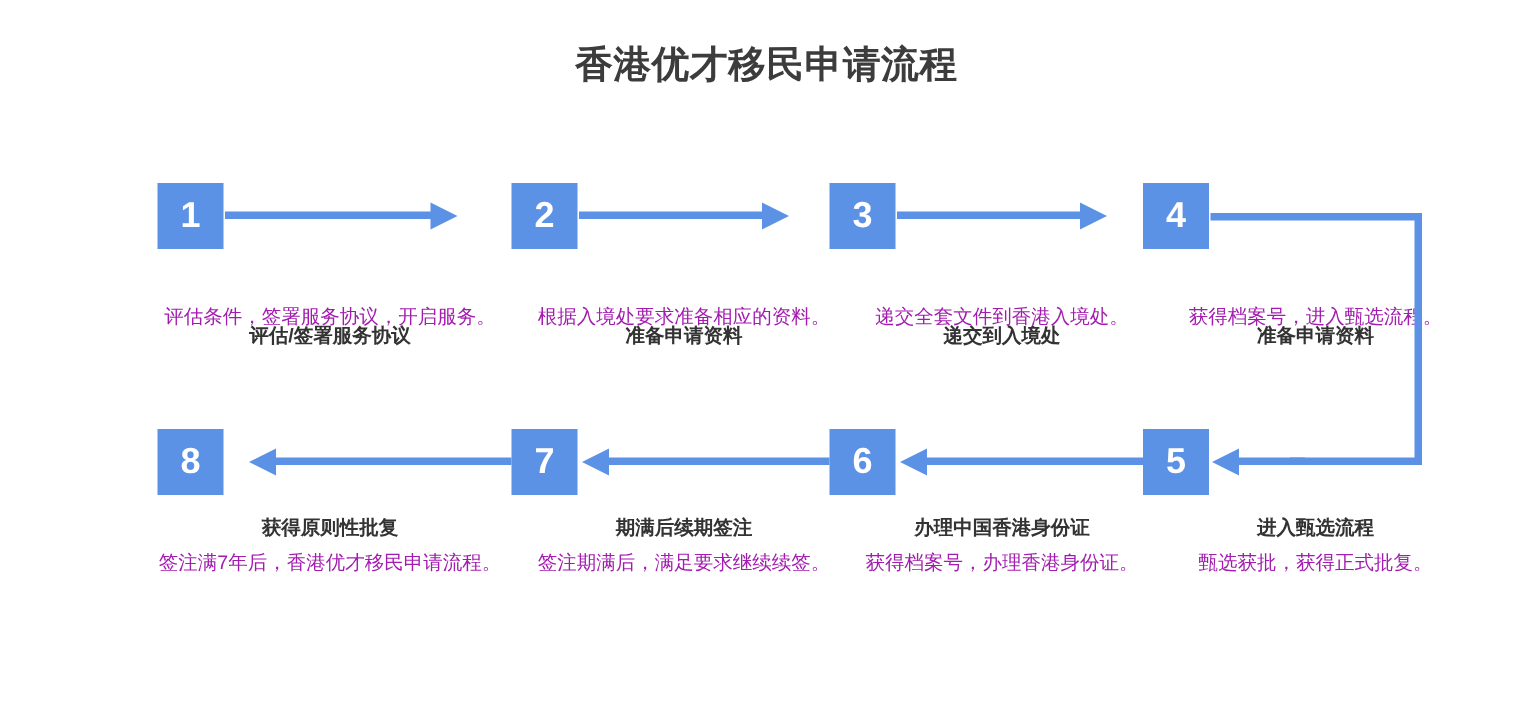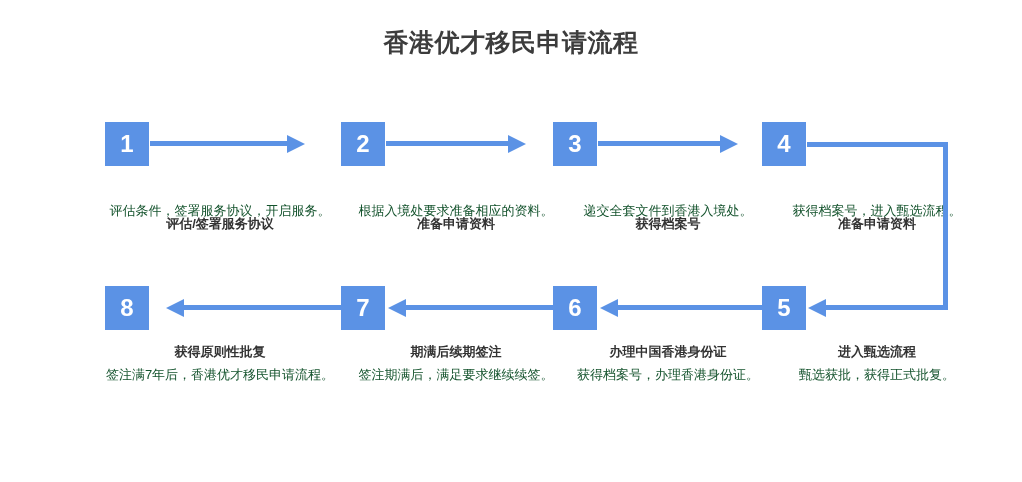--- a/index.html
+++ b/index.html
@@ -64,21 +64,21 @@
     white-space: nowrap;
   }
   .step-desc {
     position: absolute;
     top: 80px;
     left: 0;
     width: 230px;
     text-align: center;
     font-size: 13px;
     font-weight: normal;
-    color: #14532d;
+    color: #a21caf;
     white-space: nowrap;
   }
   
   .step.row1 .step-head { text-align: center; margin-top: 36px; }
 
   
   .arrow {
     position: absolute;
     height: 18px;
   }
@@ -159,21 +159,21 @@
     <div class="step-desc">根据入境处要求准备相应的资料。</div>
   </div>
 
   <div class="arrow right" style="left:386px; top:135px; width:140px;">
     <div class="shaft"></div>
     <div class="head"></div>
   </div>
 
   <div class="step row1" style="left:553px; top:122px;">
     <div class="num-box">3</div>
-    <div class="step-head">获得档案号</div>
+    <div class="step-head">递交到入境处</div>
     <div class="step-desc">递交全套文件到香港入境处。</div>
   </div>
 
   <div class="arrow right" style="left:598px; top:135px; width:140px;">
     <div class="shaft"></div>
     <div class="head"></div>
   </div>
 
   <div class="step row1" style="left:762px; top:122px;">
     <div class="num-box">4</div>

